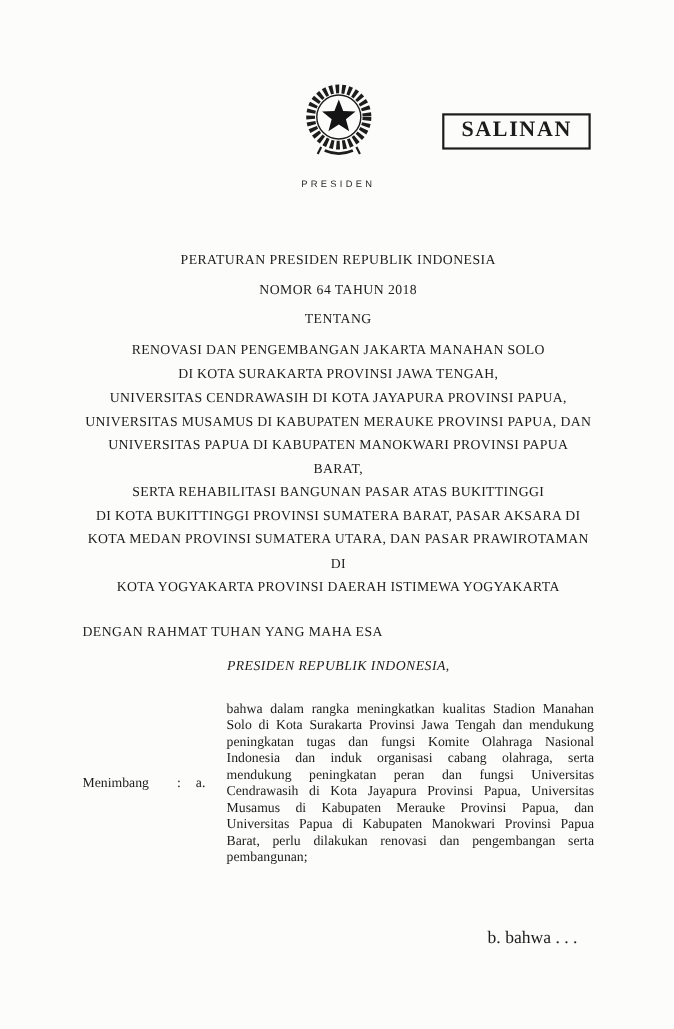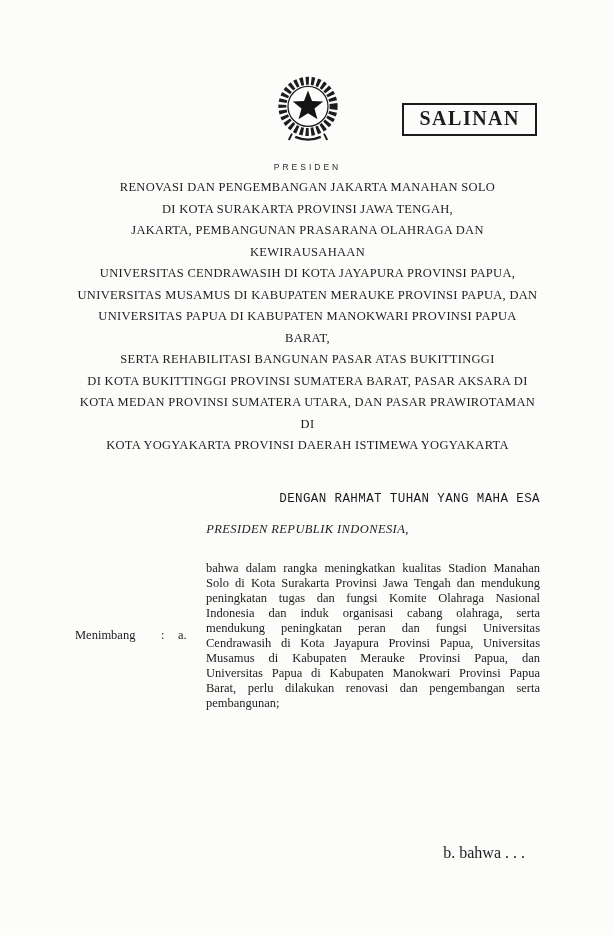--- a/index.html
+++ b/index.html
@@ -60,25 +60,24 @@
   .subject-block{
     margin-top:4px;
     text-align:center;
     font-size:12.5px;
     letter-spacing:0.3px;
   }
   .subject-line{
     line-height:21.5px;
   }
   .preamble{
-    margin-top:35px;
-    text-align:right;
+    margin-top:22px;
+    text-align:left;
     font-size:12.5px;
     letter-spacing:0.4px;
-    font-family:Liberation Mono, monospace;
   }
   .issuer{
     margin-top:16px;
     text-align:center;
     font-size:12.5px;
     letter-spacing:0.4px;
     font-style:italic;
   }
   
   .considerations{
@@ -134,25 +133,29 @@
   </div>
 
   <div class="stamp-box">
     <span>SALINAN</span>
   </div>
 
   <div class="letterhead">
     <div>PRESIDEN</div>
   </div>
 
+  <div class="title-block">
+    <div class="title-line">PERATURAN PRESIDEN REPUBLIK INDONESIA</div>
+    <div class="title-line">NOMOR 64 TAHUN 2018</div>
+    <div class="title-line">TENTANG</div>
+  </div>
 
   <div class="subject-block">
     <div class="subject-line">RENOVASI DAN PENGEMBANGAN JAKARTA MANAHAN SOLO</div>
     <div class="subject-line">DI KOTA SURAKARTA PROVINSI JAWA TENGAH,</div>
-    <div class="subject-line">JAKARTA, PEMBANGUNAN PRASARANA OLAHRAGA DAN KEWIRAUSAHAAN</div>
     <div class="subject-line">UNIVERSITAS CENDRAWASIH DI KOTA JAYAPURA PROVINSI PAPUA,</div>
     <div class="subject-line">UNIVERSITAS MUSAMUS DI KABUPATEN MERAUKE PROVINSI PAPUA, DAN</div>
     <div class="subject-line">UNIVERSITAS PAPUA DI KABUPATEN MANOKWARI PROVINSI PAPUA BARAT,</div>
     <div class="subject-line">SERTA REHABILITASI BANGUNAN PASAR ATAS BUKITTINGGI</div>
     <div class="subject-line">DI KOTA BUKITTINGGI PROVINSI SUMATERA BARAT, PASAR AKSARA DI</div>
     <div class="subject-line">KOTA MEDAN PROVINSI SUMATERA UTARA, DAN PASAR PRAWIROTAMAN DI</div>
     <div class="subject-line">KOTA YOGYAKARTA PROVINSI DAERAH ISTIMEWA YOGYAKARTA</div>
   </div>
 
   <div class="preamble">DENGAN RAHMAT TUHAN YANG MAHA ESA</div>

